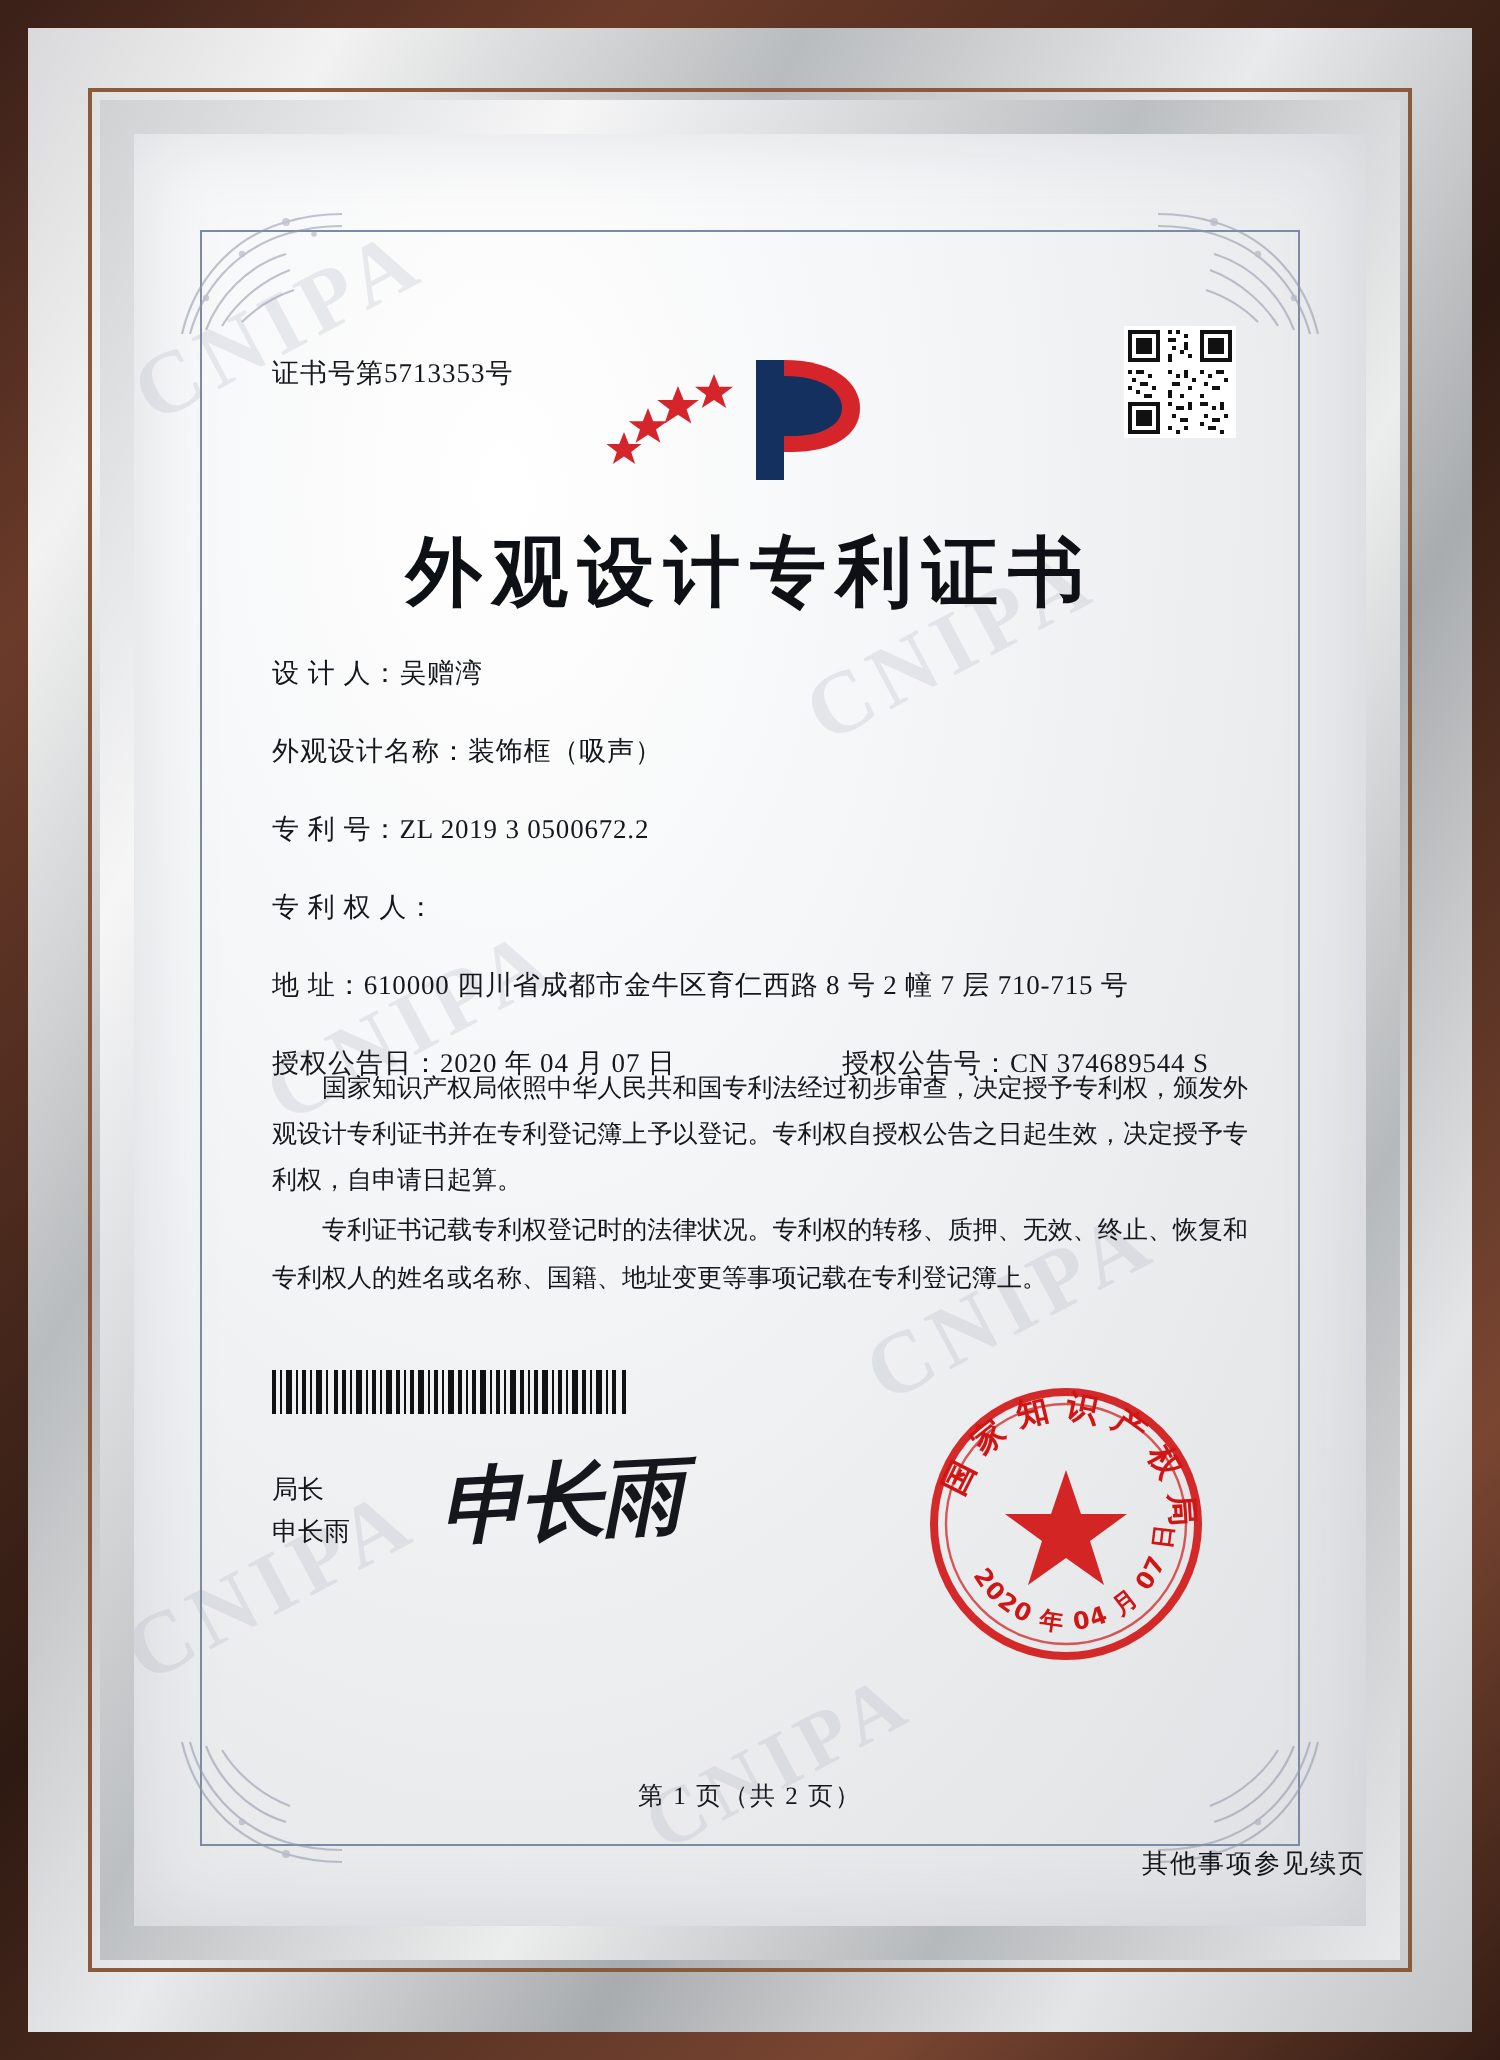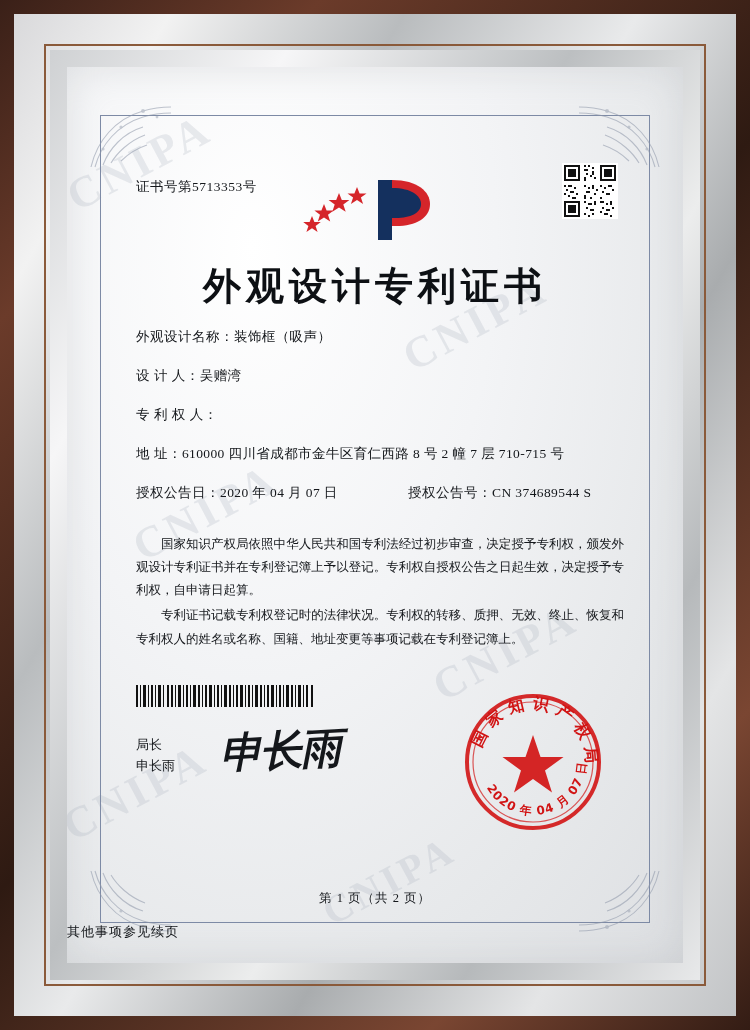--- a/index.html
+++ b/index.html
@@ -161,21 +161,21 @@
     flex: 0 0 auto;
     white-space: pre;
     letter-spacing: 0.5px;
   }
   .val {
     flex: 1 1 auto;
     letter-spacing: 0.4px;
   }
   .row-split { display: flex; align-items: flex-start; }
   .half-left { flex: 0 0 272px; display: flex; }
-  .half-right { flex: 1 1 auto; display: flex; }
+  .half-right { flex: 1 1 auto; display: flex; margin-left: 13px; }
 
   .addr-val { max-width: 430px; }
 
   .para {
     position: absolute;
     left: 36px; right: 26px;
     top: 418px;
     font-family: "Liberation Serif", serif;
     font-size: 12.5px;
     line-height: 1.85;
@@ -226,21 +226,21 @@
     font-family: Liberation Serif, serif;
     font-size: 12.5px;
     color: #14171b;
     letter-spacing: 1px;
   }
 
   .footer-note {
     position: absolute;
     left: 0; right: 0;
     bottom: 22px;
-    text-align: left;
+    text-align: right;
     font-family: "DejaVu Sans", sans-serif;
     font-size: 13px;
     color: #111418;
     letter-spacing: 1px;
   }
 </style>
 </head>
 <body>
 
 <div class="frame-outer">
@@ -409,29 +409,33 @@
         <path d="M92 10 C 118 10, 130 22, 130 34 C 130 48, 116 56, 96 56 L92 56 Z" fill="#d5252a"></path>
         <path d="M92 18 C 112 18, 121 26, 121 34 C 121 43, 110 48, 96 48 L92 48 Z" fill="#14305e"></path>
       </svg>
     </div>
 
     <div class="main-title">外观设计专利证书</div>
 
     <div class="fields">
 
       <div class="row">
+        <div class="lbl">设 计 人：</div>
+        <div class="val">吴赠湾</div>
+      </div>
+
+      <div class="row">
         <div class="lbl">外观设计名称：</div>
         <div class="val">装饰框（吸声）</div>
       </div>
 
       <div class="row">
-        <div class="lbl">设 计 人：</div>
-        <div class="val">吴赠湾</div>
+        <div class="lbl">专 利 号：</div>
+        <div class="val">ZL 2019 3 0500672.2</div>
       </div>
-
 
 
       <div class="row">
         <div class="lbl">专 利 权 人：</div>
       </div>
 
       <div class="row">
         <div class="lbl">地 址：</div>
         <div class="val addr-val">610000 四川省成都市金牛区育仁西路 8 号 2 幢 7 层 710-715 号</div>
       </div>

